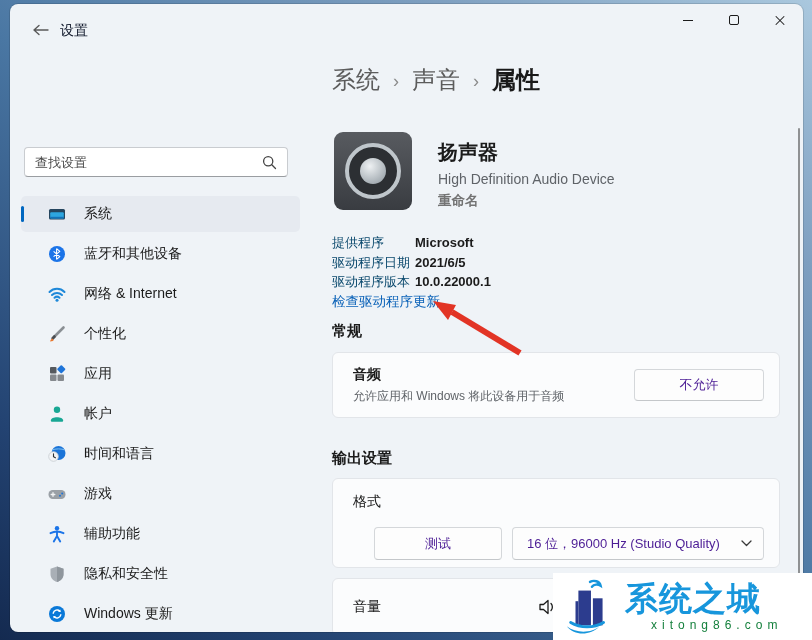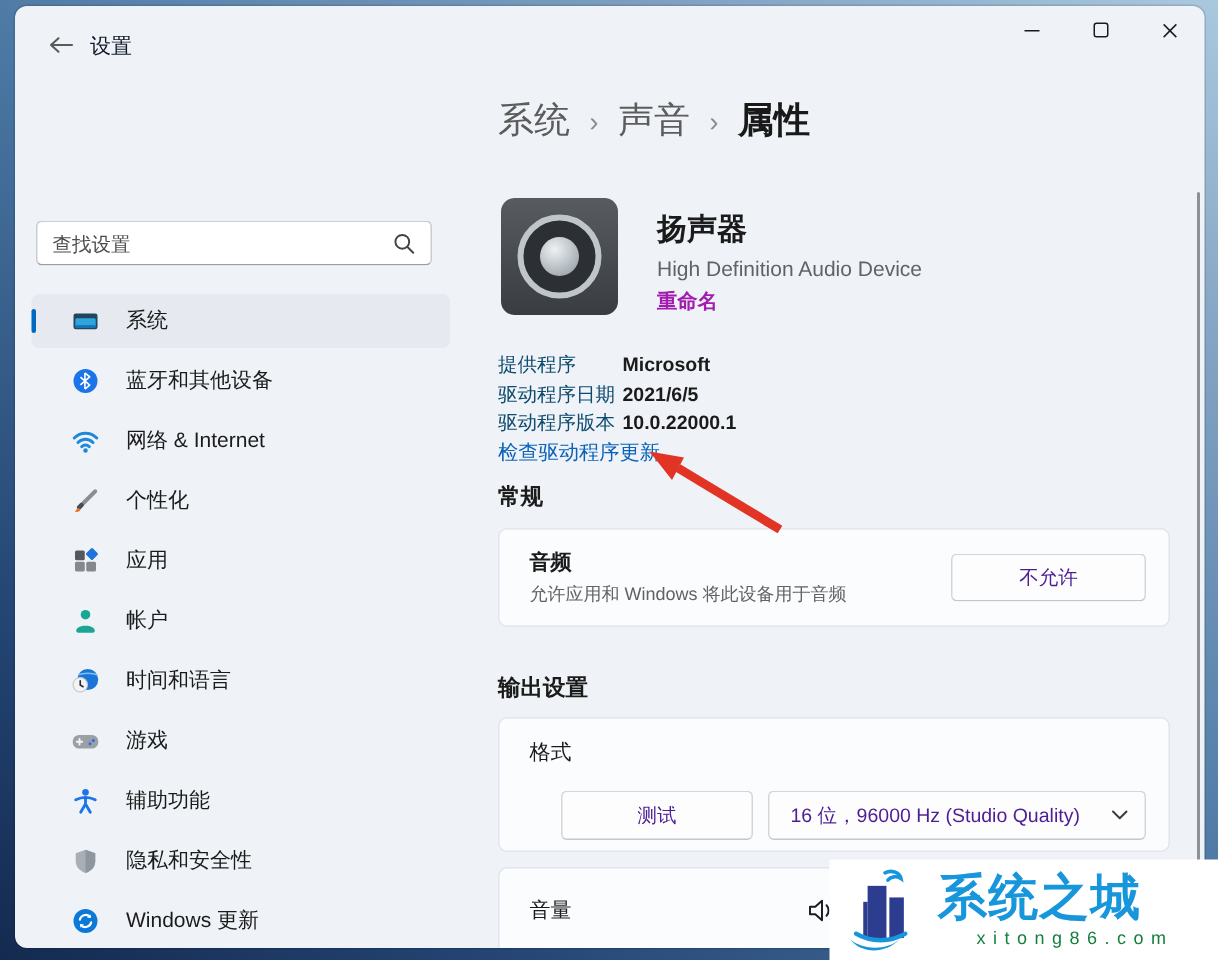--- a/index.html
+++ b/index.html
@@ -53,21 +53,21 @@
   .breadcrumb .current { color:#191919; font-weight:700; }
   .device-header { position:absolute; top:128px; left:2px; display:flex; gap:26px;align-items:flex-end; }
   .device-icon { width:78px; height:78px; border-radius:9px;
     background:linear-gradient(180deg,#585b60,#393c41); display:flex; align-items:center; justify-content:center; }
   .device-icon .ring { width:56px; height:56px; border-radius:50%; background:#2c2f33; border:4px solid #bfc6cb;
     display:flex; align-items:center; justify-content:center; }
   .device-icon .ball { width:26px; height:26px; border-radius:50%;
     background:radial-gradient(circle at 38% 32%,#eef1f3,#a9b1b7 70%,#8d959b); }
   .device-name { font-size:20px; font-weight:700; margin-top:5px; }
   .device-desc { font-size:14px; color:#5f6368; margin-top:5px; }
-  .rename-link { font-size:13.5px; font-weight:700; color:#a21caf; margin-top:5px; cursor:pointer; }
+  .rename-link { font-size:13.5px; font-weight:700; color:#737373; margin-top:5px; cursor:pointer; }
   .driver-block { position:absolute; top:229px; left:0; }
   .driver-row { display:flex; font-size:13px; line-height:19.5px; }
   .driver-row .lbl { width:83px; color:#0c4a6e; }
   .driver-row .val { color:#1b1b1b; font-weight:700; }
   .update-link { position:absolute; top:289px; left:0; font-size:13.5px; color:#0b62b8; cursor:pointer; }
   .sec-header { position:absolute; left:0; font-size:15px; font-weight:700; color:#1b1b1b; }
   .card { position:absolute; left:0; width:448px; background:#fbfcfd; border:1px solid #e2e5e9; border-radius:6px; }
   .card1 { top:348px; height:66px; display:flex; align-items:center; padding:0 15px 0 20px; }
   .card1 .txt .t { font-size:14px; font-weight:700; }
   .card1 .txt .s { font-size:12px; color:#5f6368; margin-top:4px; }

